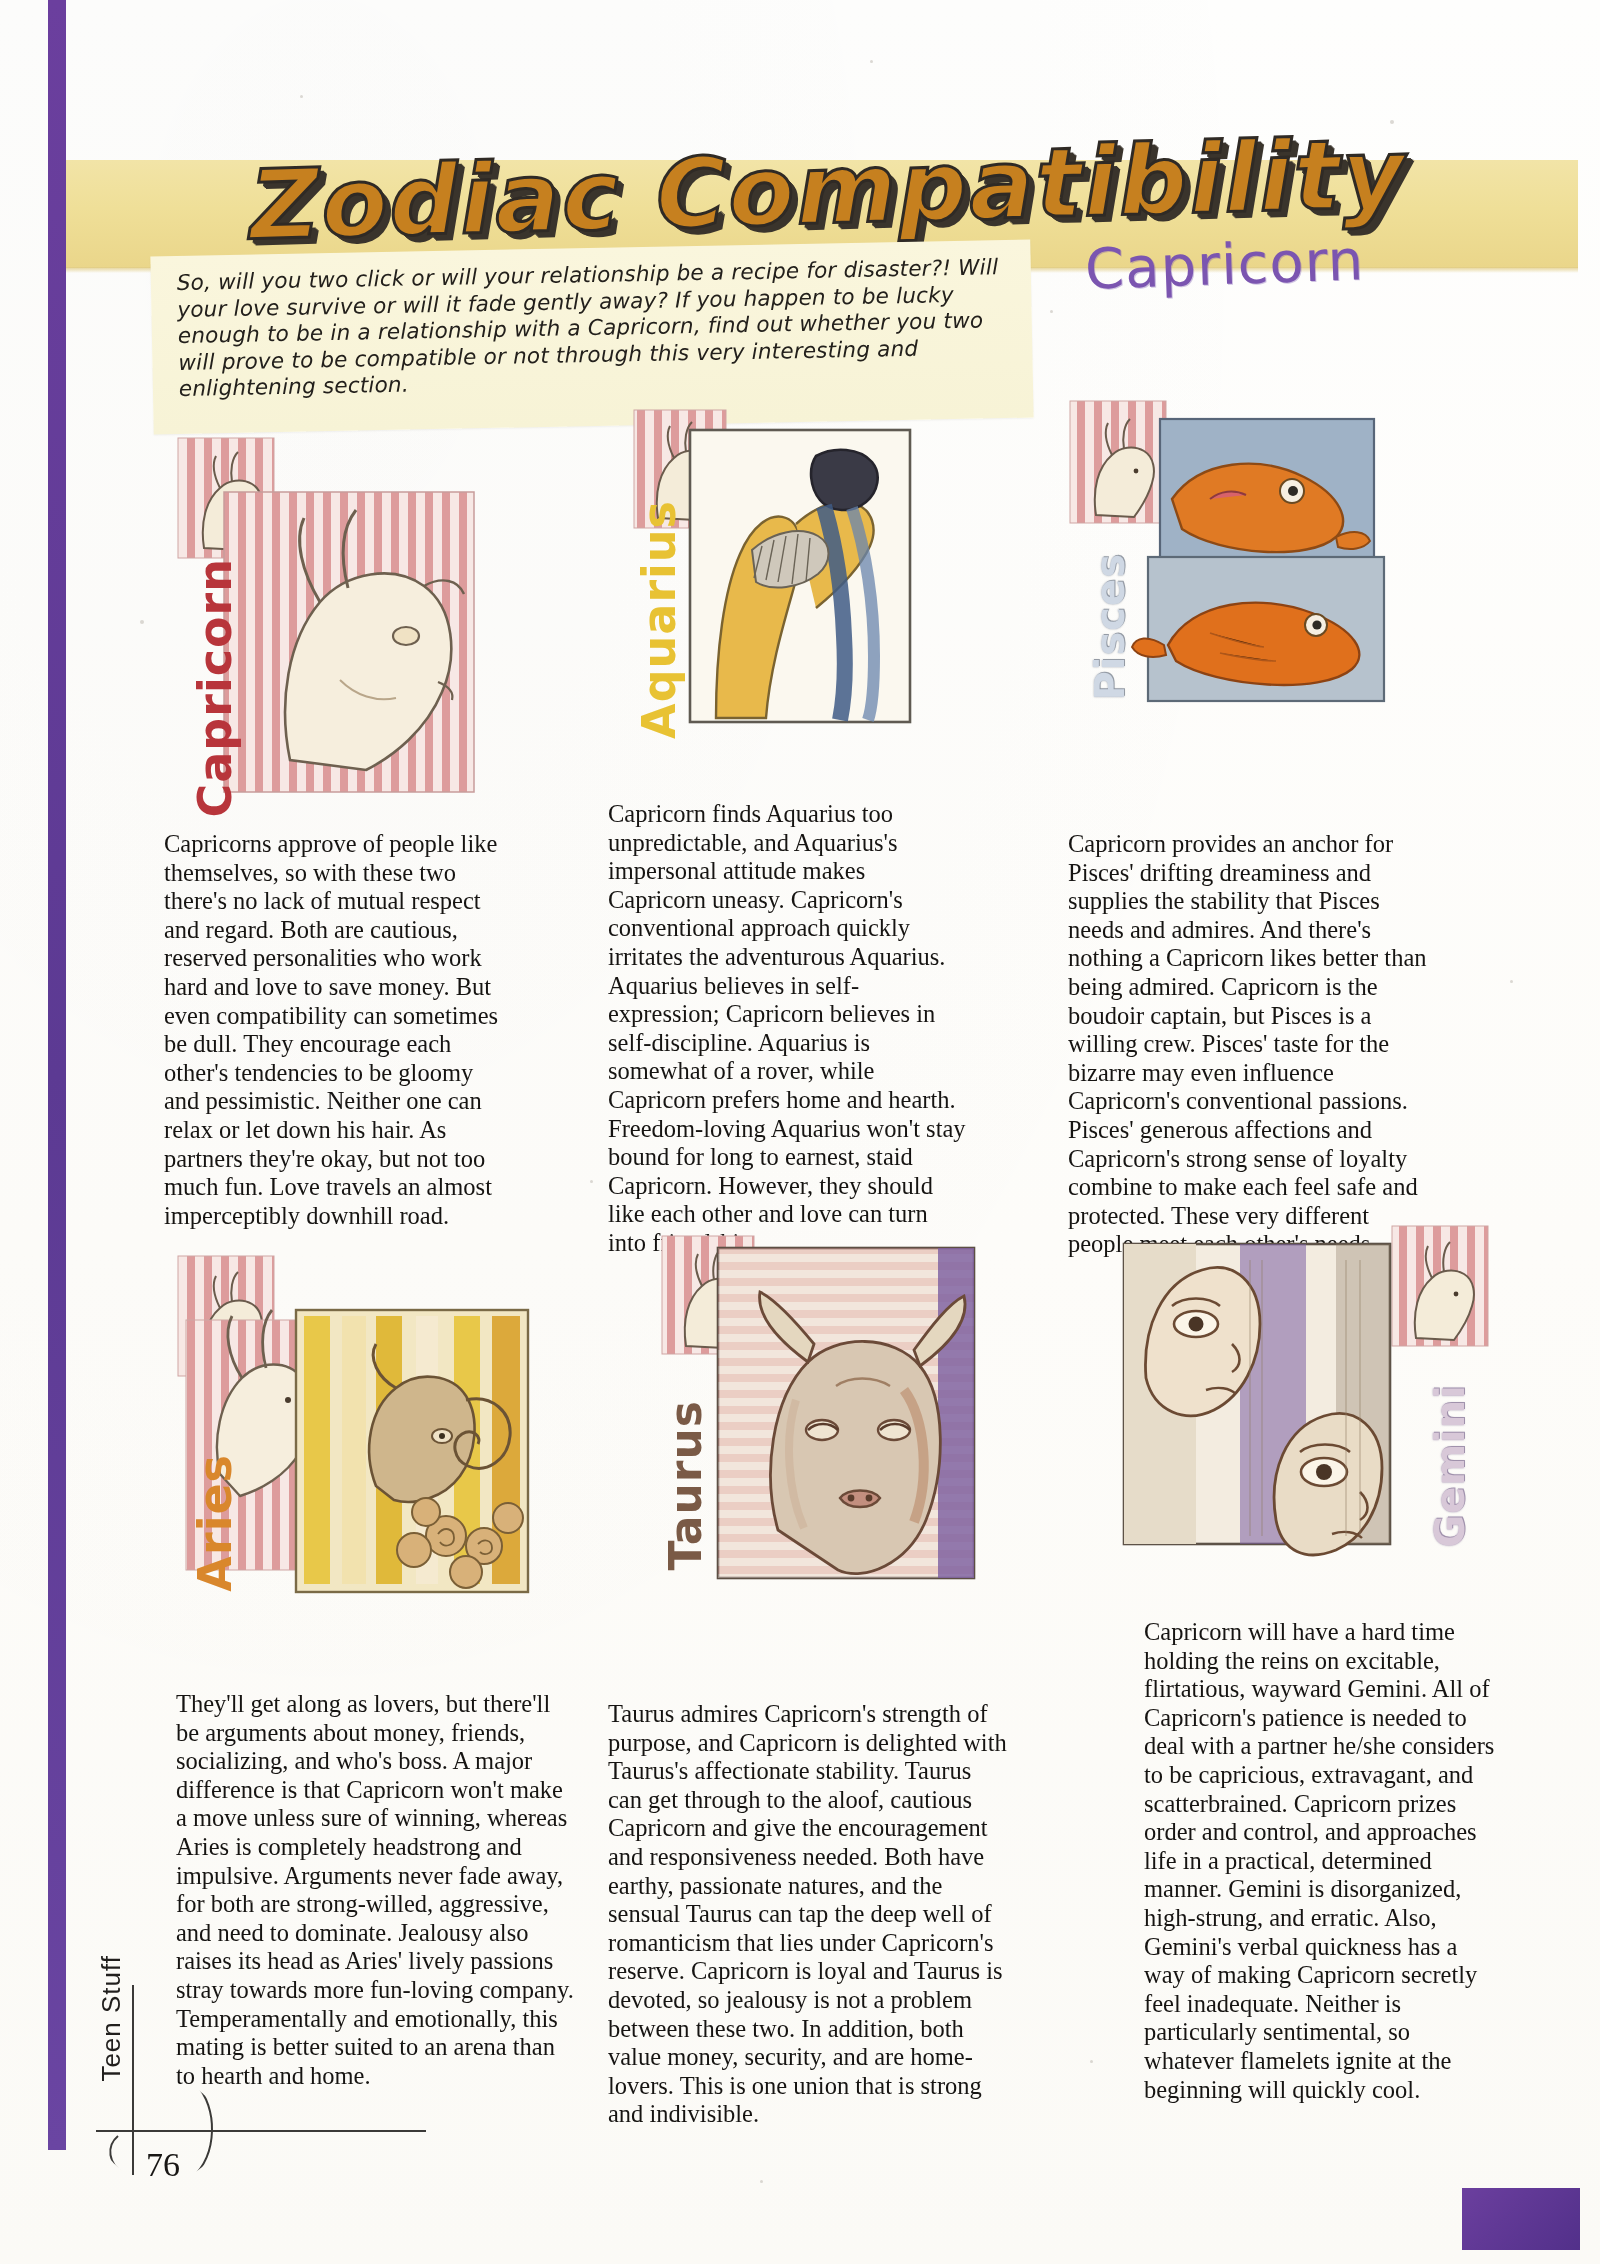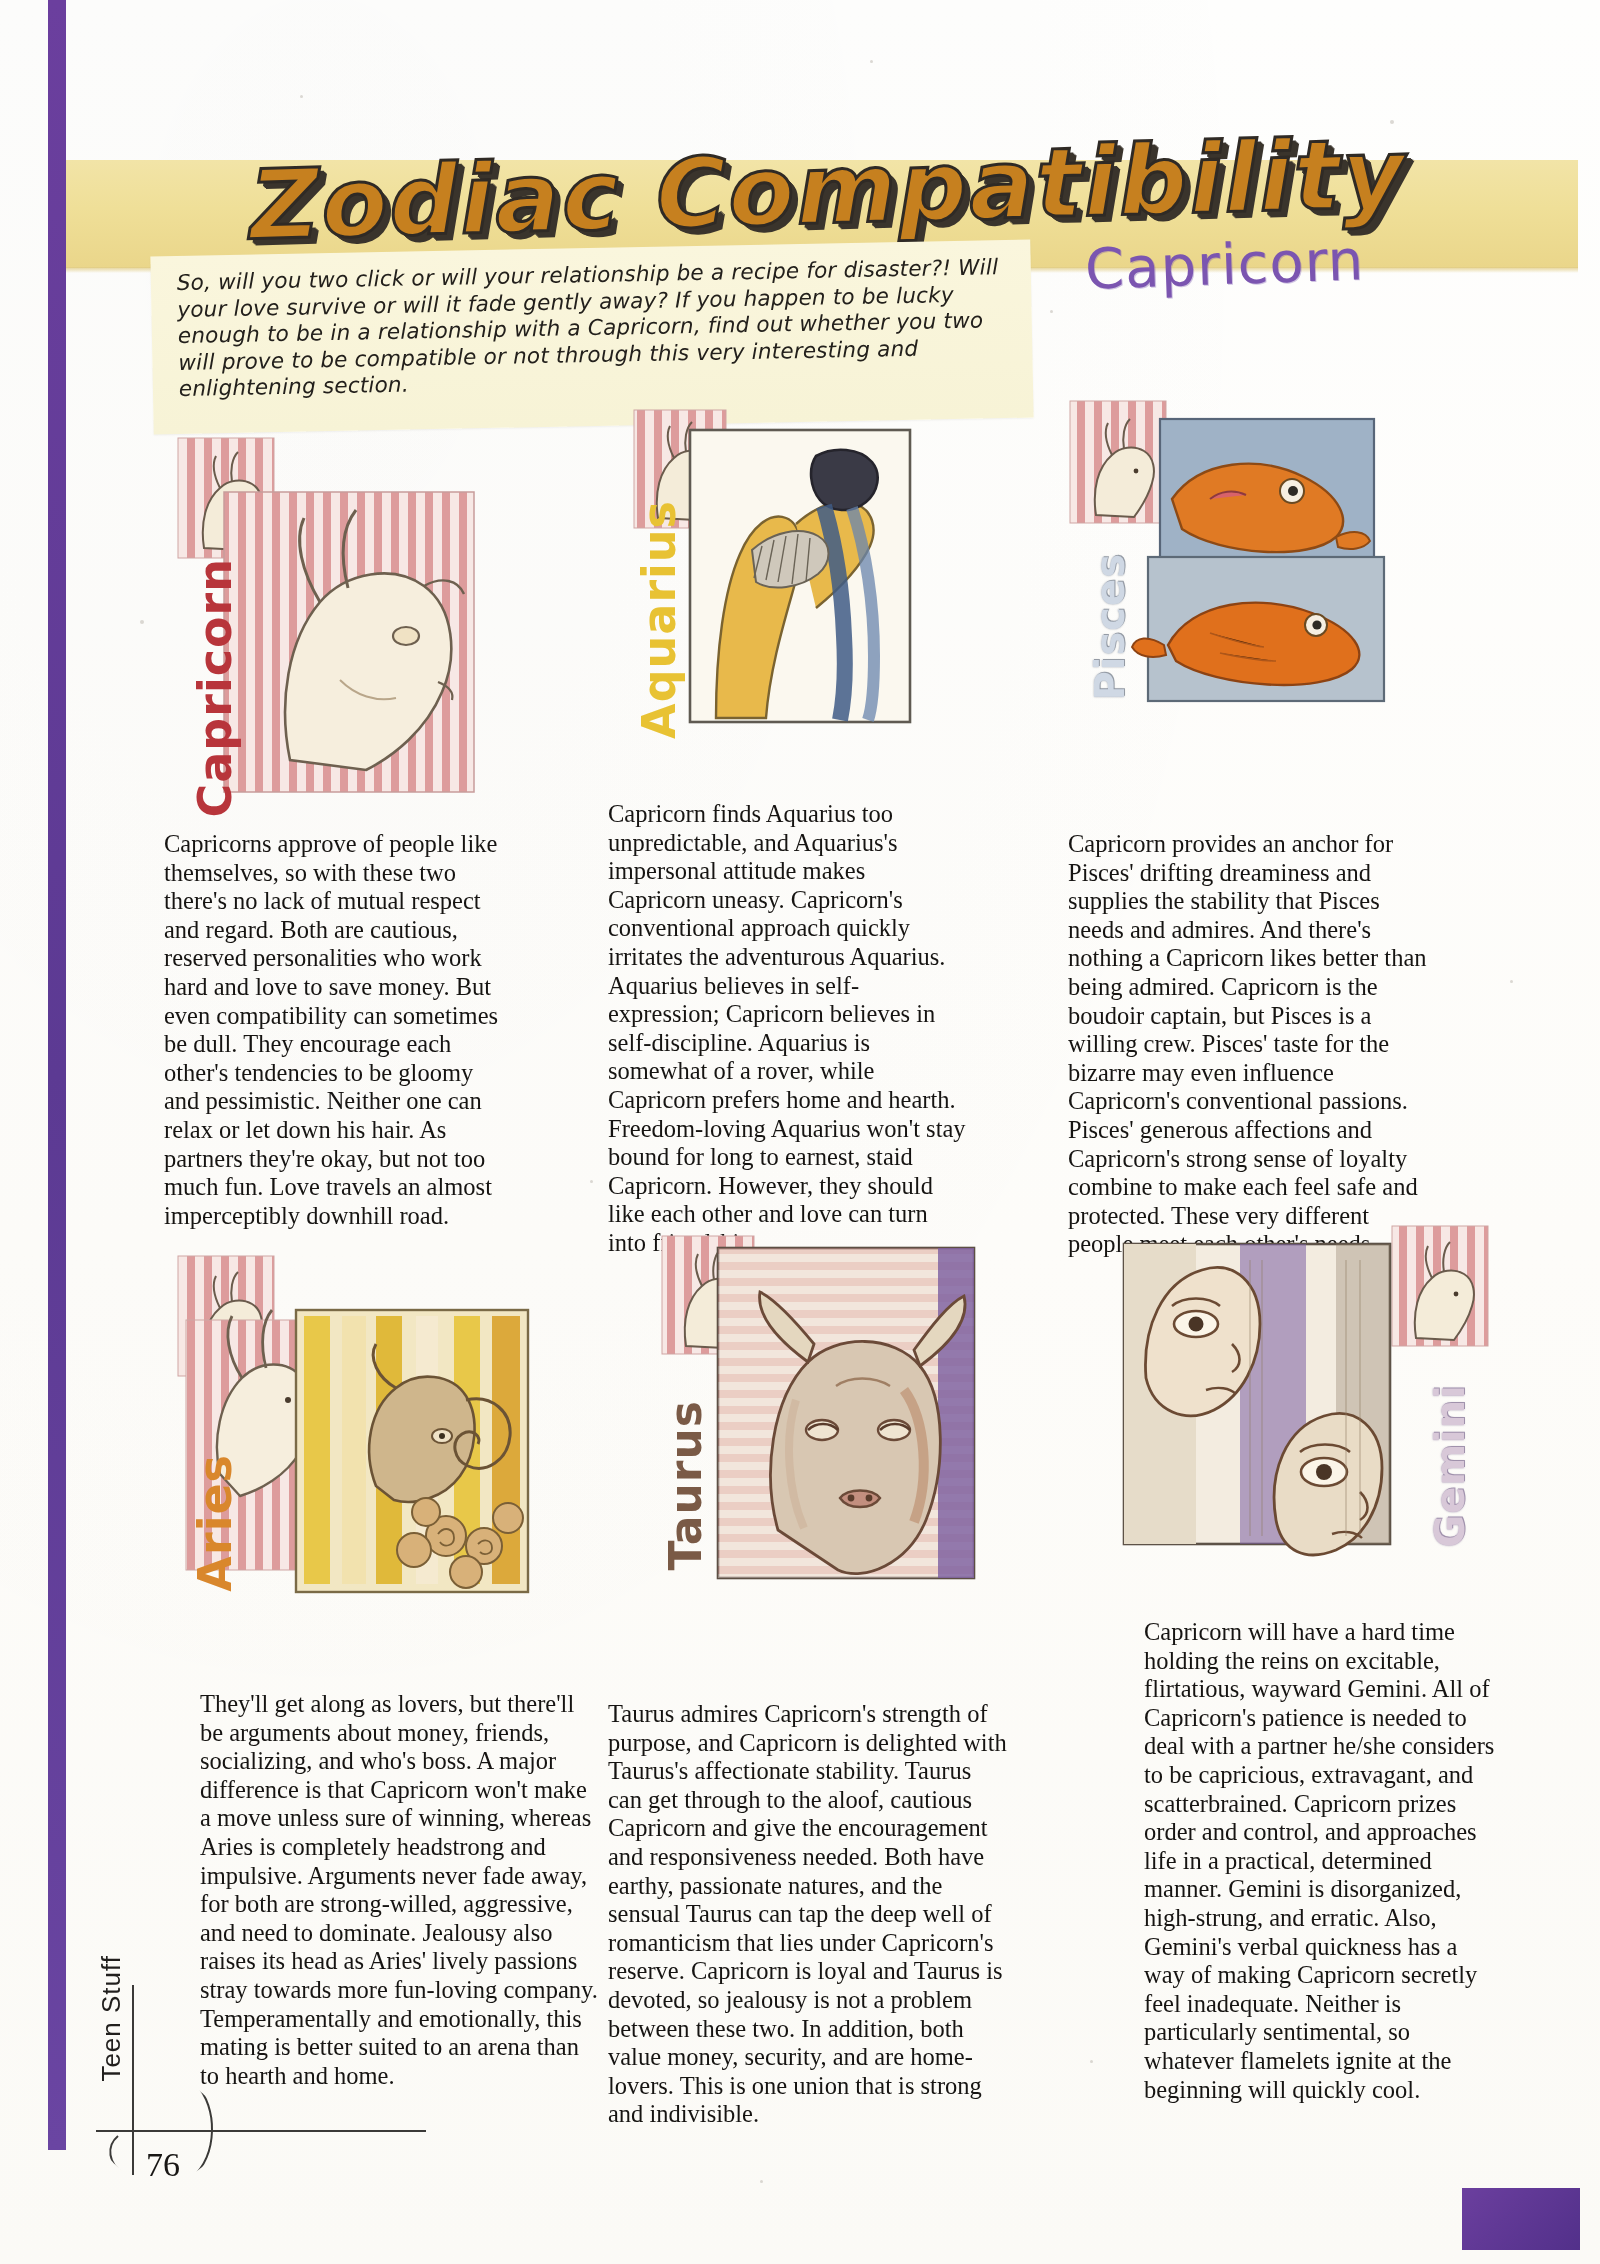--- a/index.html
+++ b/index.html
@@ -291,21 +291,21 @@
       </g>
       <g fill="none" stroke="#7a5f36" stroke-width="1.8">
         <path d="M268 284 C274 276 284 278 284 288 C284 296 274 298 270 292"></path>
         <path d="M308 294 C314 288 322 290 322 298 C322 304 314 306 310 302"></path>
       </g>
       <ellipse cx="272" cy="186" rx="10" ry="7" fill="#efe2c6" stroke="#6b5335" stroke-width="2"></ellipse>
       <circle cx="272" cy="186" r="3" fill="#3a2f1e"></circle>
     </svg>
     <div class="vlabel" style="left: 22px; top: 204px; font-size: 46px; color: rgb(217, 135, 44);">Aries</div>
   </div>
-  <div class="body-text" style="left:176px;top:1690px;width:400px;margin-left:24px;">
+  <div class="body-text" style="left:176px;top:1690px;width:400px;">
     <p>They'll get along as lovers, but there'll be arguments about money, friends, socializing, and who's boss. A major difference is that Capricorn won't make a move unless sure of winning, whereas Aries is completely headstrong and impulsive. Arguments never fade away, for both are strong-willed, aggressive, and need to dominate. Jealousy also raises its head as Aries' lively passions stray towards more fun-loving company. Temperamentally and emotionally, this mating is better suited to an arena than to hearth and home.</p>
   </div>
 
   <div class="card" style="left:650px;top:1230px;width:400px;height:430px;">
     <svg viewBox="0 0 400 430" width="400" height="430">
       <rect x="12" y="6" width="92" height="118" fill="url(#pinkstripeV)" stroke="#cfa5a3" stroke-width="1"></rect>
       <g stroke="#6a5b4c" stroke-width="2" fill="#f4ecd9">
         <path d="M36 116 C32 90 38 68 52 56 C60 48 74 46 84 52 C94 58 96 72 92 84 C88 98 80 110 74 118 Z"></path>
         <path d="M52 56 C46 44 44 32 48 24" fill="none"></path>
         <path d="M64 50 C62 38 64 26 70 20" fill="none"></path>

